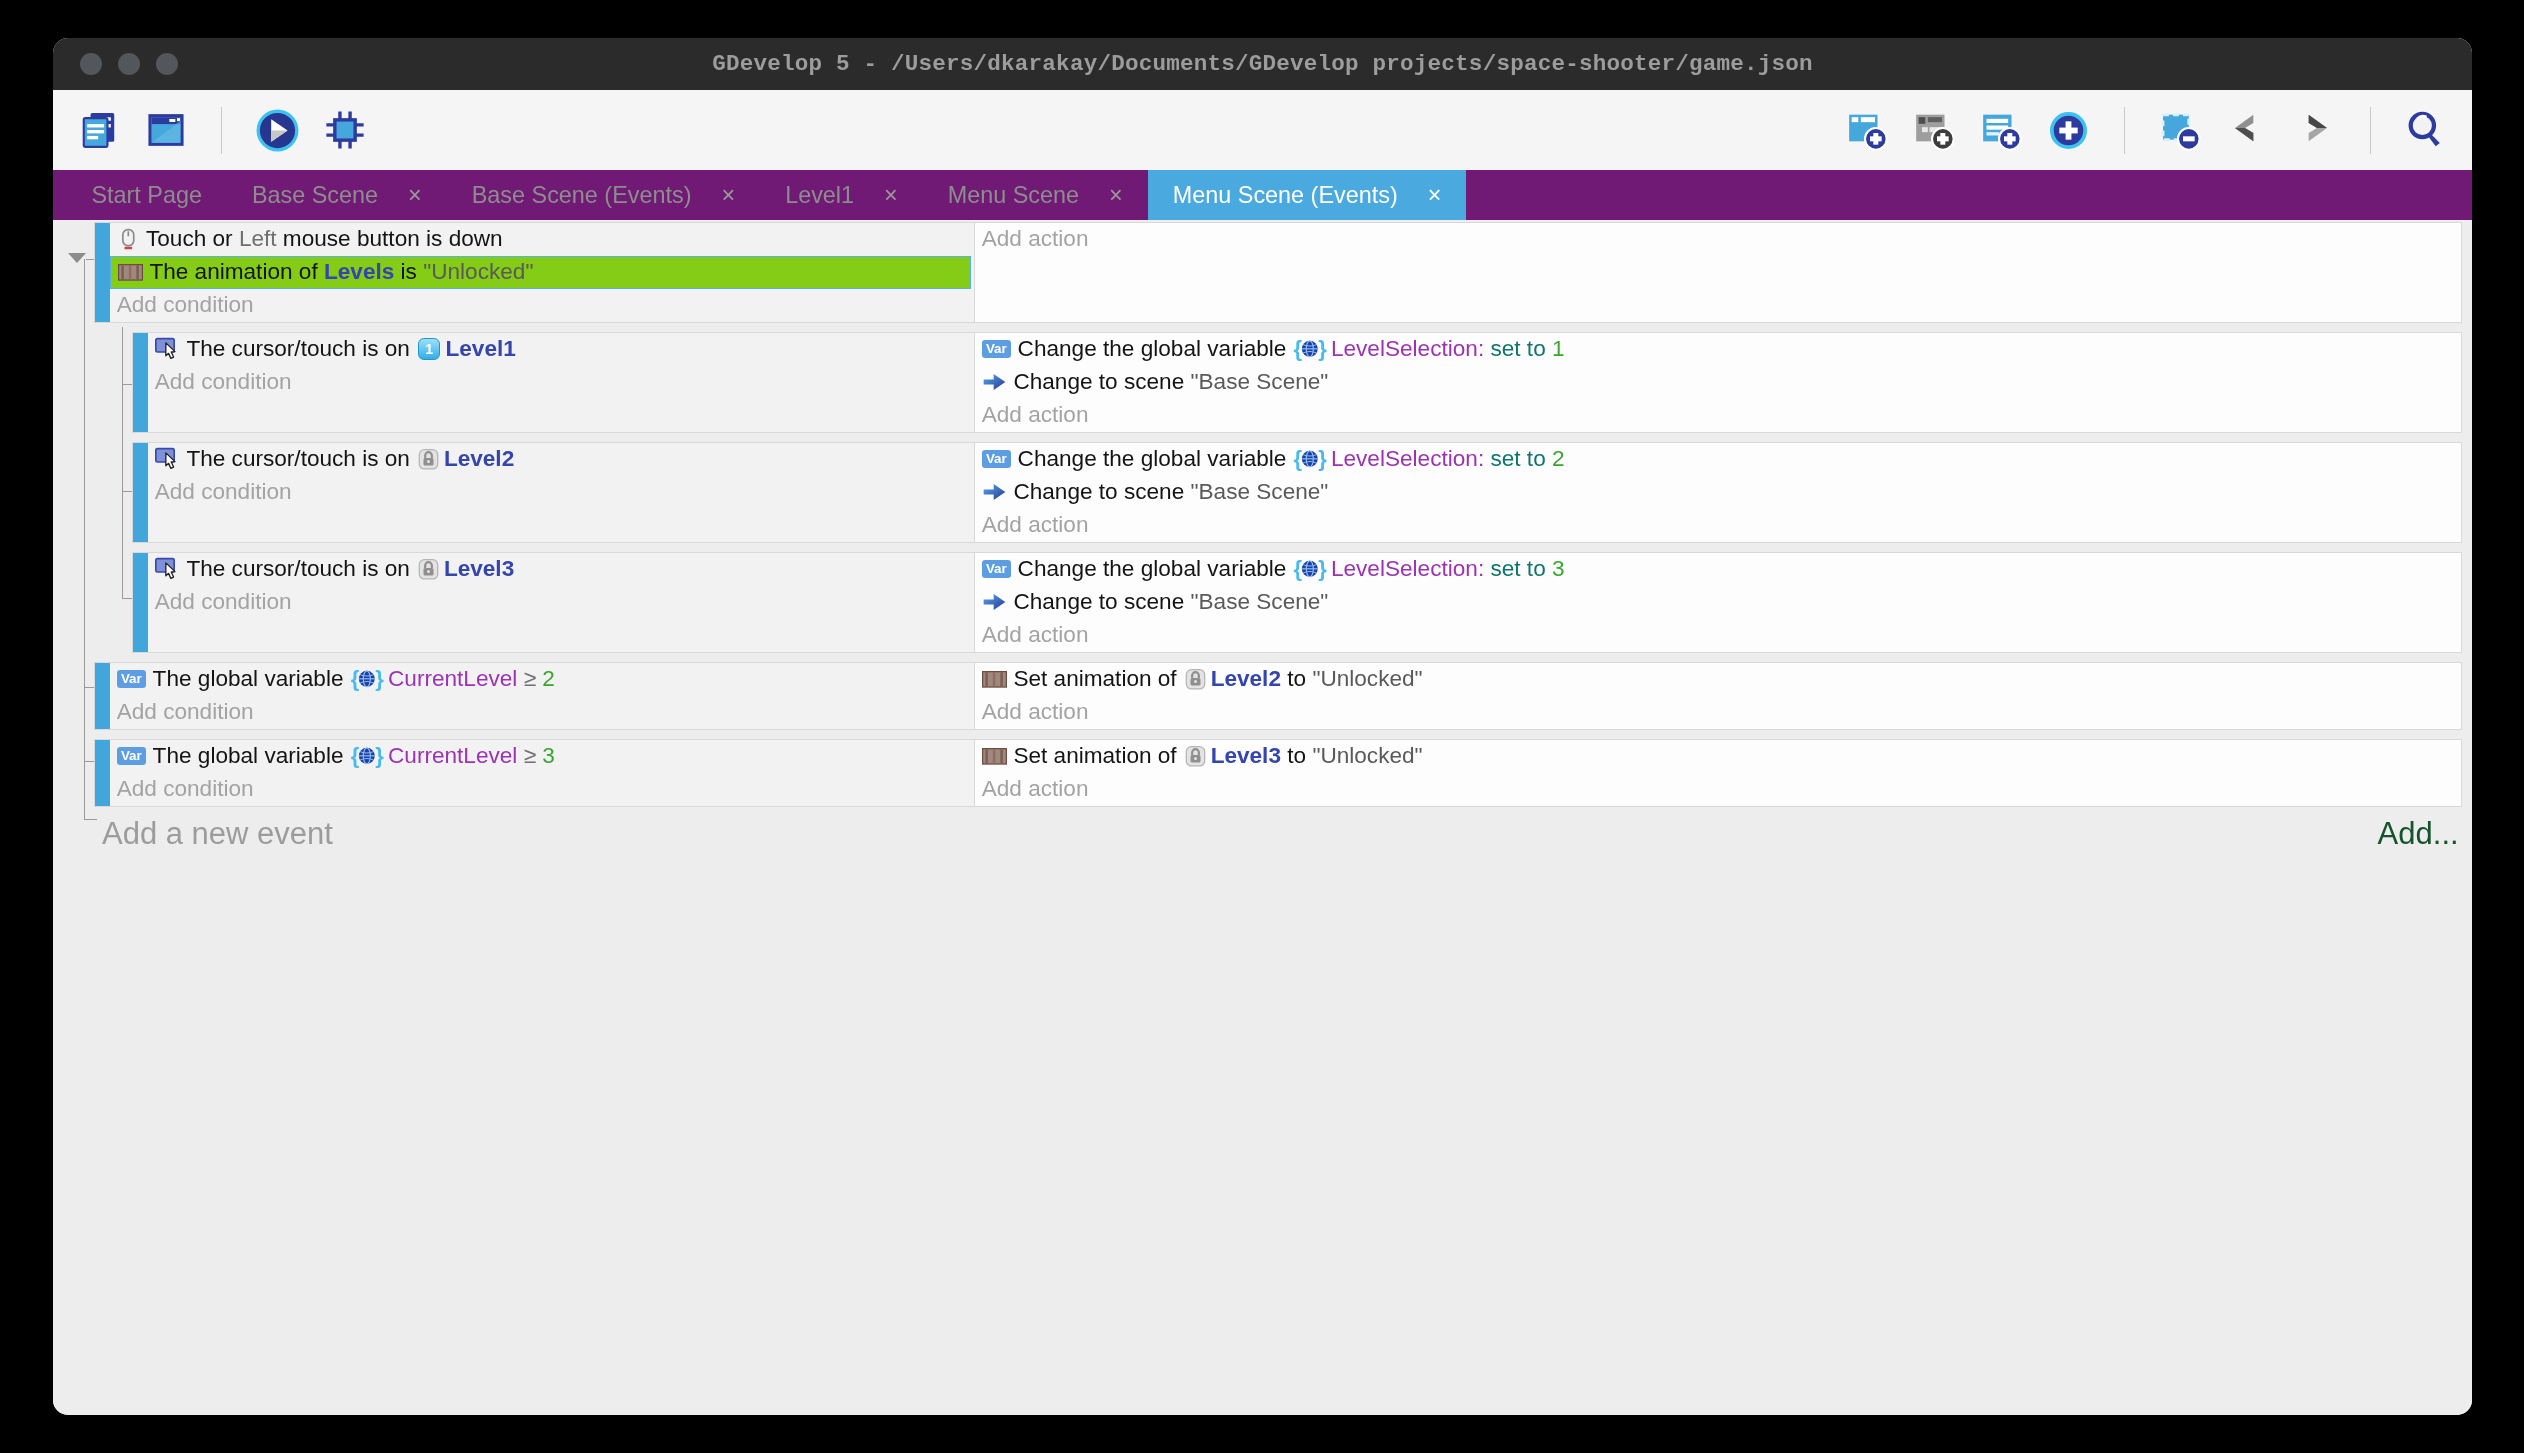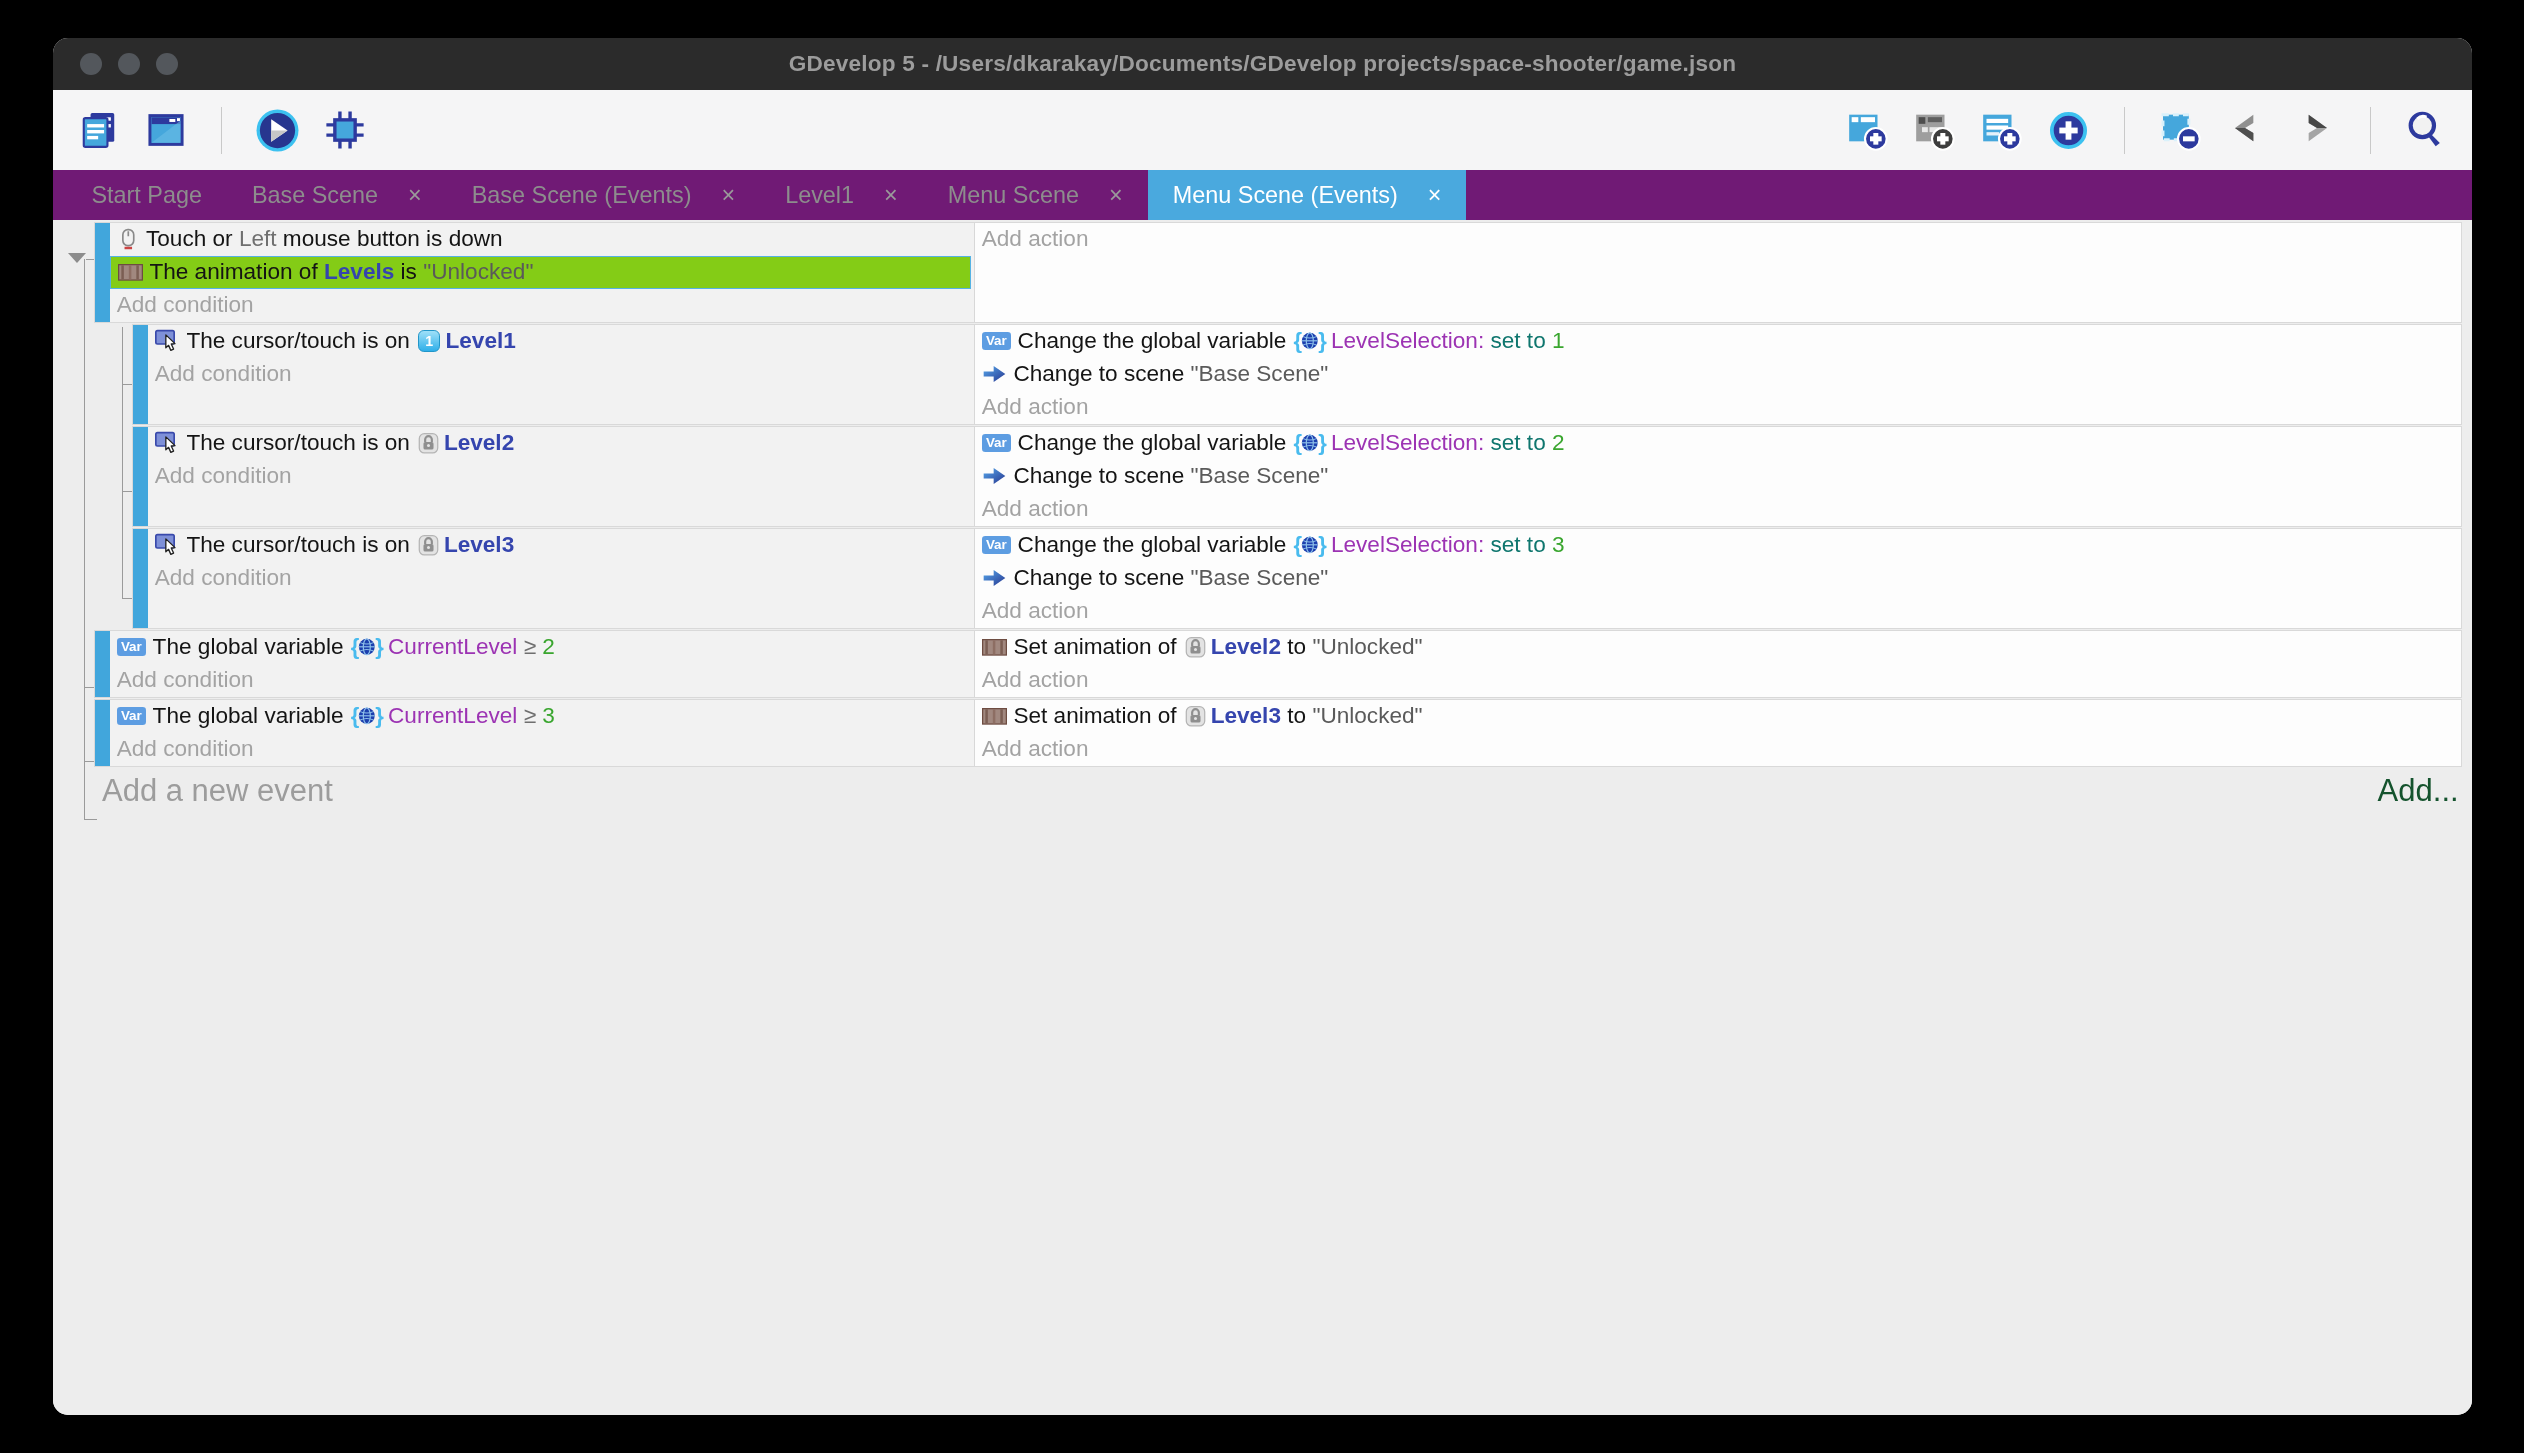--- a/index.html
+++ b/index.html
@@ -3,36 +3,36 @@
 <meta charset="utf-8">
 <style>
   html,body{margin:0;padding:0;background:#000;width:2525px;height:1453px;overflow:hidden;
     font-family:"Liberation Sans",sans-serif;}
   .window{position:absolute;left:53px;top:38px;width:2419px;height:1377px;border-radius:15px;
     overflow:hidden;background:#ededed;}
   
   .titlebar{height:52px;background:#2b2b2b;position:relative;display:flex;align-items:center;justify-content:center;}
   .lights{position:absolute;left:27px;top:0;height:52px;display:flex;align-items:center;gap:16px;}
   .light{width:22px;height:22px;border-radius:50%;background:#53575c;}
-  .wtitle{color:#9c9c9c;font-size:22.6px;font-weight:700;letter-spacing:0.2px;}
+  .wtitle{color:#9c9c9c;font-size:22.6px;font-weight:700;letter-spacing:0.2px;font-family:Liberation Mono, monospace;}
   
   .toolbar{height:80px;background:#f5f5f6;display:flex;align-items:center;padding:0 22px;}
   .tbgroup{display:flex;align-items:center;gap:20px;}
   .tbspacer{flex:1;}
   .tbdiv{width:1.7px;height:47px;background:#c9c9c9;margin:0 11.7px;}
   .tbbtn{width:47px;height:47px;display:flex;align-items:center;justify-content:center;}
   
   .tabbar{height:50px;background:#701a75;display:flex;align-items:stretch;padding-left:13.4px;font-size:23.4px;color:#8d8d8d;}
   .tab{display:flex;align-items:center;padding:0 25px;gap:30px;white-space:nowrap;}
   .tab .x{font-size:23.4px;color:#9a9a9a;}
   .tab.active{background:#4aa9de;color:#fff;}
   .tab.active .x{color:#fff;}
   
   .events{position:relative;height:1195px;background:#ededed;padding-top:1.7px;box-sizing:border-box;}
-  .event{display:flex;align-items:stretch;margin-bottom:1px;margin-right:10px;
+  .event{display:flex;align-items:stretch;margin-bottom:9px;margin-right:10px;
     border:0.8px solid #d9d9d9;background:#f2f2f2;box-sizing:border-box;}
   .event.lvl0{margin-left:41px;}
   .event.lvl1{margin-left:79px;}
   .evbar{width:15px;background:#41a6dc;flex:none;}
   .cond{flex:none;box-sizing:border-box;}
   .event.lvl0 .cond{width:864px;}
   .event.lvl1 .cond{width:826px;}
   .act{flex:1;background:#fdfdfd;border-left:0.8px solid #d8d8d8;}
   .row{display:flex;align-items:center;height:33px;padding-left:6.7px;font-size:22.6px;color:#141414;white-space:pre;box-sizing:border-box;}
   .row.addrow{color:#a3a3a3;}

